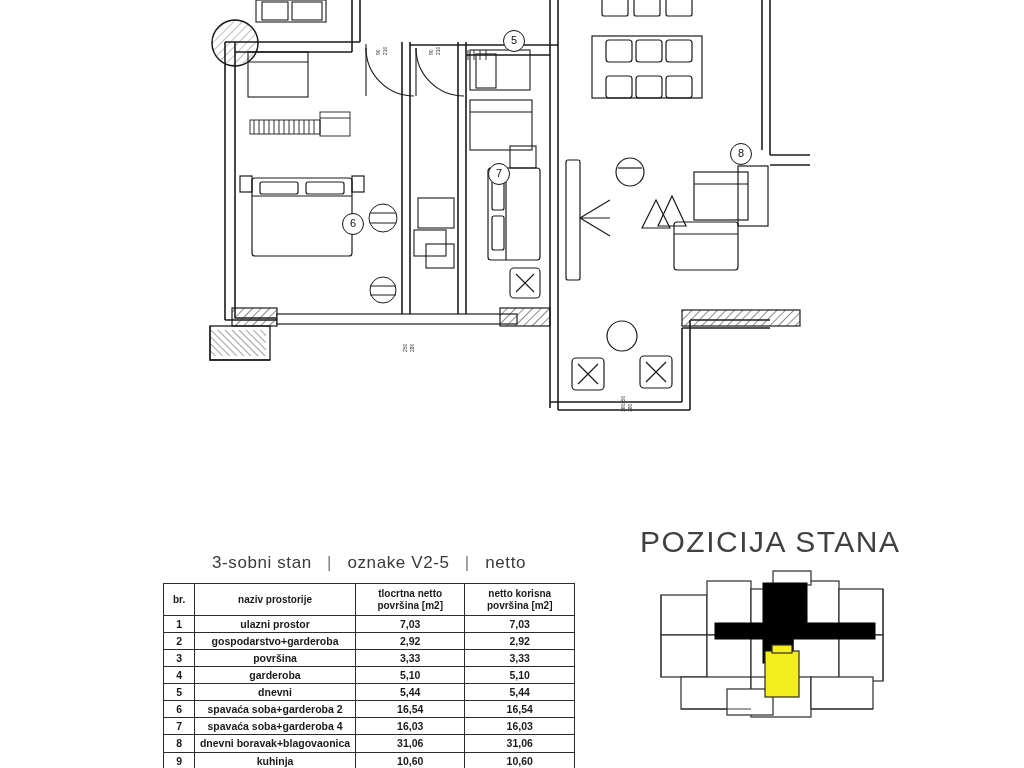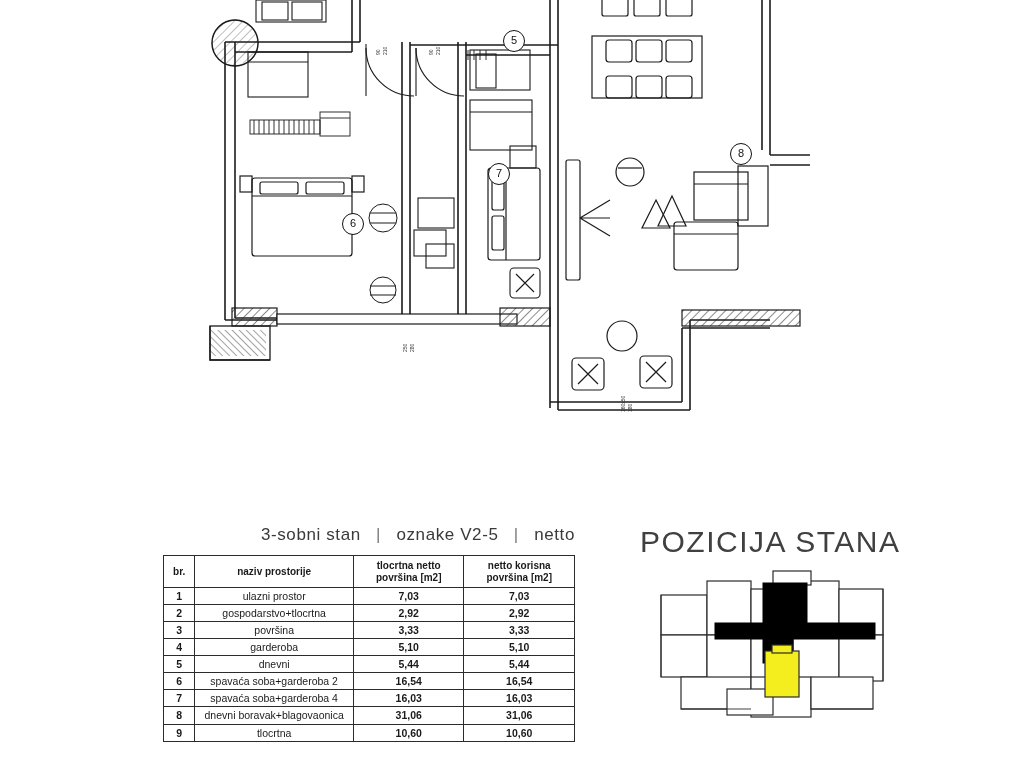--- a/index.html
+++ b/index.html
@@ -49,23 +49,24 @@
   #legend {
     position: absolute;
     left: 163px;
     top: 525px;
     width: 412px;
   }
   .legend-title {
     font-size: 17px;
     letter-spacing: 0.6px;
     color: #3a3a3a;
-    text-align: right;
+    text-align: center;
     margin-bottom: 10px;
     white-space: nowrap;
+    margin-top: 28px;
   }
   .legend-title .sep {
     padding: 0 10px;
     color: #7a7a7a;
   }
   table.areas {
     border-collapse: collapse;
     width: 412px;
     font-size: 10.5px;
   }
@@ -78,21 +79,21 @@
   table.areas thead th {
     font-weight: bold;
     font-size: 10px;
     padding: 4px 3px;
   }
   table.areas thead th.h-br { width: 26px; }
   table.areas thead th.h-name { width: 158px; }
   table.areas thead th.h-a { width: 112px; }
   table.areas thead th.h-b { width: 112px; }
   table.areas td.c-br { font-weight: bold; }
-  table.areas td.c-name { font-weight: normal; }
+  table.areas td.c-name { font-weight: bold; }
   table.areas td.c-val { font-weight: bold; }
 
   
   #position {
     position: absolute;
     left: 640px;
     top: 525px;
     width: 300px;
   }
   .pos-title {
@@ -343,21 +344,21 @@
       </thead>
       <tbody>
         <tr>
           <td class="c-br">1</td>
           <td class="c-name">ulazni prostor</td>
           <td class="c-val">7,03</td>
           <td class="c-val">7,03</td>
         </tr>
         <tr>
           <td class="c-br">2</td>
-          <td class="c-name">gospodarstvo+tlocrtna</td>
+          <td class="c-name">gospodarstvo+garderoba</td>
           <td class="c-val">2,92</td>
           <td class="c-val">2,92</td>
         </tr>
         <tr>
           <td class="c-br">3</td>
           <td class="c-name">površina</td>
           <td class="c-val">3,33</td>
           <td class="c-val">3,33</td>
         </tr>
         <tr>
@@ -385,21 +386,21 @@
           <td class="c-val">16,03</td>
         </tr>
         <tr>
           <td class="c-br">8</td>
           <td class="c-name">dnevni boravak+blagovaonica</td>
           <td class="c-val">31,06</td>
           <td class="c-val">31,06</td>
         </tr>
         <tr>
           <td class="c-br">9</td>
-          <td class="c-name">tlocrtna</td>
+          <td class="c-name">kuhinja</td>
           <td class="c-val">10,60</td>
           <td class="c-val">10,60</td>
         </tr>
       </tbody>
     </table>
   </div>
 
   <div id="position">
     <div class="pos-title">POZICIJA STANA</div>
     <svg width="270" height="185" viewBox="0 0 270 185" xmlns="http://www.w3.org/2000/svg">

